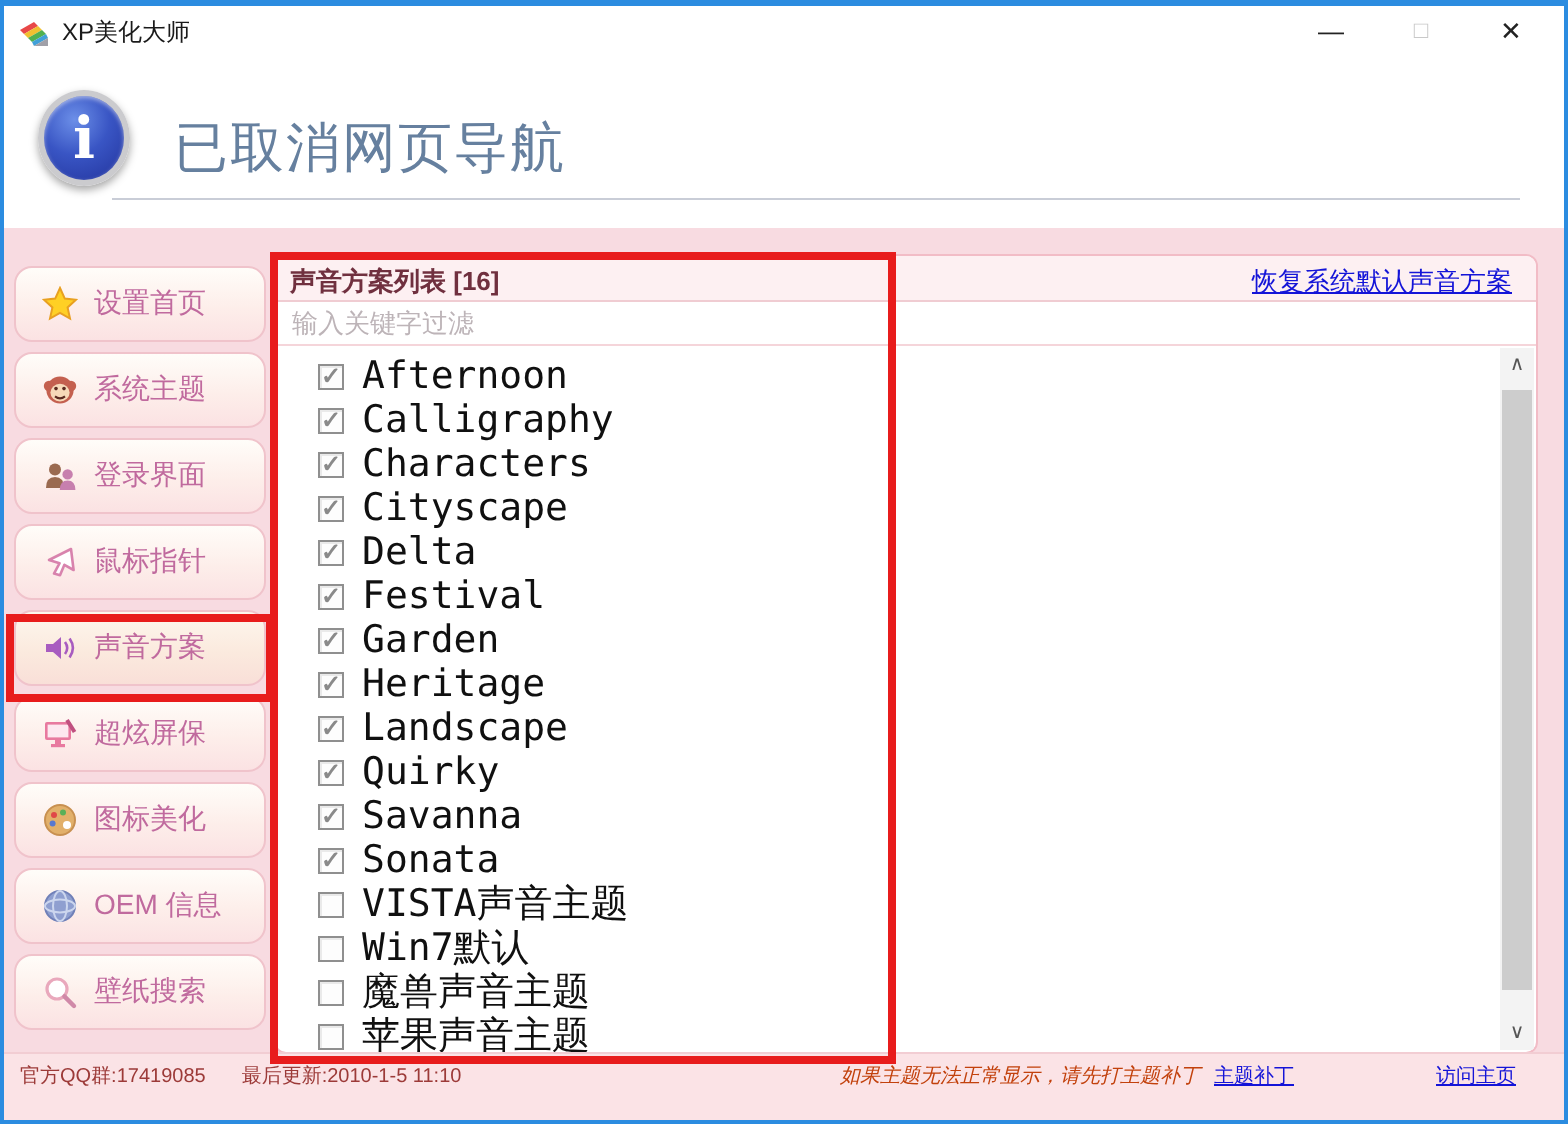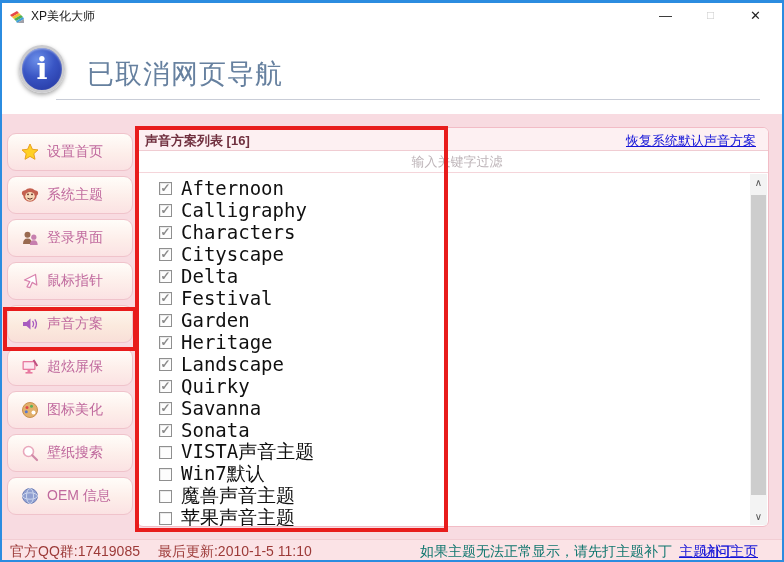--- a/index.html
+++ b/index.html
@@ -57,21 +57,21 @@
   }
   .panel-header {
     height:23px; flex:0 0 auto; background:#fdf0f2; border-bottom:1px solid #f0ccd2;
     display:flex; align-items:flex-end; justify-content:space-between; padding:0 12px 0 7px;
   }
   .panel-title { font-size:13px; font-weight:bold; color:#70303f; }
   .restore-link { font-size:13px; color:#1414d8; text-decoration:underline; cursor:pointer;margin-top:23px; }
   .filter-row { height:22px; flex:0 0 auto; border-bottom:1px solid #f5d5da; }
   .filter-row input {
     width:100%; height:100%; border:none; outline:none; padding-left:8px;
-    font-size:13px; color:#404040; font-family:"Liberation Sans", sans-serif; background:transparent;text-align:center;
+    font-size:13px; color:#404040; font-family:"Liberation Sans", sans-serif; background:transparent;
   }
   .filter-row input::placeholder { color:#bdb4b8; opacity:1; }
   .list-area { flex:1 1 auto; position:relative; padding-top:4px; overflow:hidden; }
   .row { height:22px; display:flex; align-items:center; padding-left:21px; }
   .cb {
     width:13px; height:13px; border:1px solid #8f8f8f; background:#fdfdfd;
     box-shadow:inset 1px 1px 0 #eaeaea; margin-right:9px; flex:0 0 auto;
     display:flex; align-items:center; justify-content:center; cursor:pointer;
   }
   .cb .tick { display:none; font-size:12px; font-weight:bold; color:#8a8a8a; line-height:1; margin-top:-1px; }
@@ -84,25 +84,25 @@
             font-size:10px; text-align:center; line-height:17px; cursor:pointer; }
   .sb-up { top:0; } .sb-down { bottom:0; }
   .sb-thumb { position:absolute; left:1px; right:1px; top:21px; bottom:30px; background:#cdcdcd; cursor:pointer; }
 
   
   .red-rect { position:absolute; border:4px solid #e81c1c; z-index:20; pointer-events:none; }
   .red-rect.sidebar-hl { left:1px; top:304px; width:134px; height:44px; }
   .red-rect.content-hl { left:133px; top:123px; width:313px; height:406px; }
 
   
-  .statusbar { height:21px; flex:0 0 auto; background:#fbe3e6; border-top:1px solid #f2cdd3;
-               position:relative; font-size:14px; line-height:23px; }
+  .statusbar { height:34px; flex:0 0 auto; background:#fbe3e6; border-top:1px solid #f2cdd3;
+               position:relative; font-size:10px; line-height:23px; }
   .sb-left { position:absolute; left:8px; top:0; display:flex; gap:18px; color:#9c3a38; }
   .sb-mid { position:absolute; left:418px; top:0; display:flex; gap:7px; }
-  .sb-notice { color:#0f766e; }
+  .sb-notice { color:#c2410c;font-style:italic; }
   .sb-link { color:#1414d8; text-decoration:underline; cursor:pointer; }
   .sb-home { position:absolute; right:24px; top:0; }
 </style>
 </head>
 <body>
 
 <div class="window">
 
   <div class="titlebar">
     <svg class="app-icon" viewBox="0 0 16 16">
@@ -202,35 +202,35 @@
             <circle cx="6" cy="6.5" r="1.5" fill="#e04848"></circle>
             <circle cx="10.5" cy="5.3" r="1.5" fill="#58b058"></circle>
             <circle cx="5.3" cy="10.8" r="1.5" fill="#5878d0"></circle>
           </svg>
         </span>
         <span class="slabel">图标美化</span>
       </div>
       <div class="sbtn">
         <span class="sicon">
           <svg viewBox="0 0 18 18" width="18" height="18">
-            <circle cx="7.5" cy="7.5" r="5" fill="#ffffff" stroke="#e9a8bc" stroke-width="1.6"></circle>
-            <line x1="11.2" y1="11.2" x2="16" y2="16" stroke="#d089a8" stroke-width="2.2" stroke-linecap="round"></line>
-          </svg>
-        </span>
-        <span class="slabel">壁纸搜索</span>
-      </div>
-      <div class="sbtn">
-        <span class="sicon">
-          <svg viewBox="0 0 18 18" width="18" height="18">
             <circle cx="9" cy="9" r="7.5" fill="#8f9fd0" stroke="#7080b8" stroke-width="1"></circle>
             <ellipse cx="9" cy="9" rx="3.5" ry="7.5" fill="none" stroke="#ccd6ee" stroke-width="1"></ellipse>
             <ellipse cx="9" cy="9" rx="7.5" ry="3.2" fill="none" stroke="#ccd6ee" stroke-width="1"></ellipse>
           </svg>
         </span>
         <span class="slabel">OEM 信息</span>
+      </div>
+      <div class="sbtn">
+        <span class="sicon">
+          <svg viewBox="0 0 18 18" width="18" height="18">
+            <circle cx="7.5" cy="7.5" r="5" fill="#ffffff" stroke="#e9a8bc" stroke-width="1.6"></circle>
+            <line x1="11.2" y1="11.2" x2="16" y2="16" stroke="#d089a8" stroke-width="2.2" stroke-linecap="round"></line>
+          </svg>
+        </span>
+        <span class="slabel">壁纸搜索</span>
       </div>
     </div>
 
     <div class="panel">
       <div class="panel-header">
         <span class="panel-title">声音方案列表 [16]</span>
         <span class="restore-link">恢复系统默认声音方案</span>
       </div>
       <div class="filter-row">
         <input type="text" placeholder="输入关键字过滤" style="">

